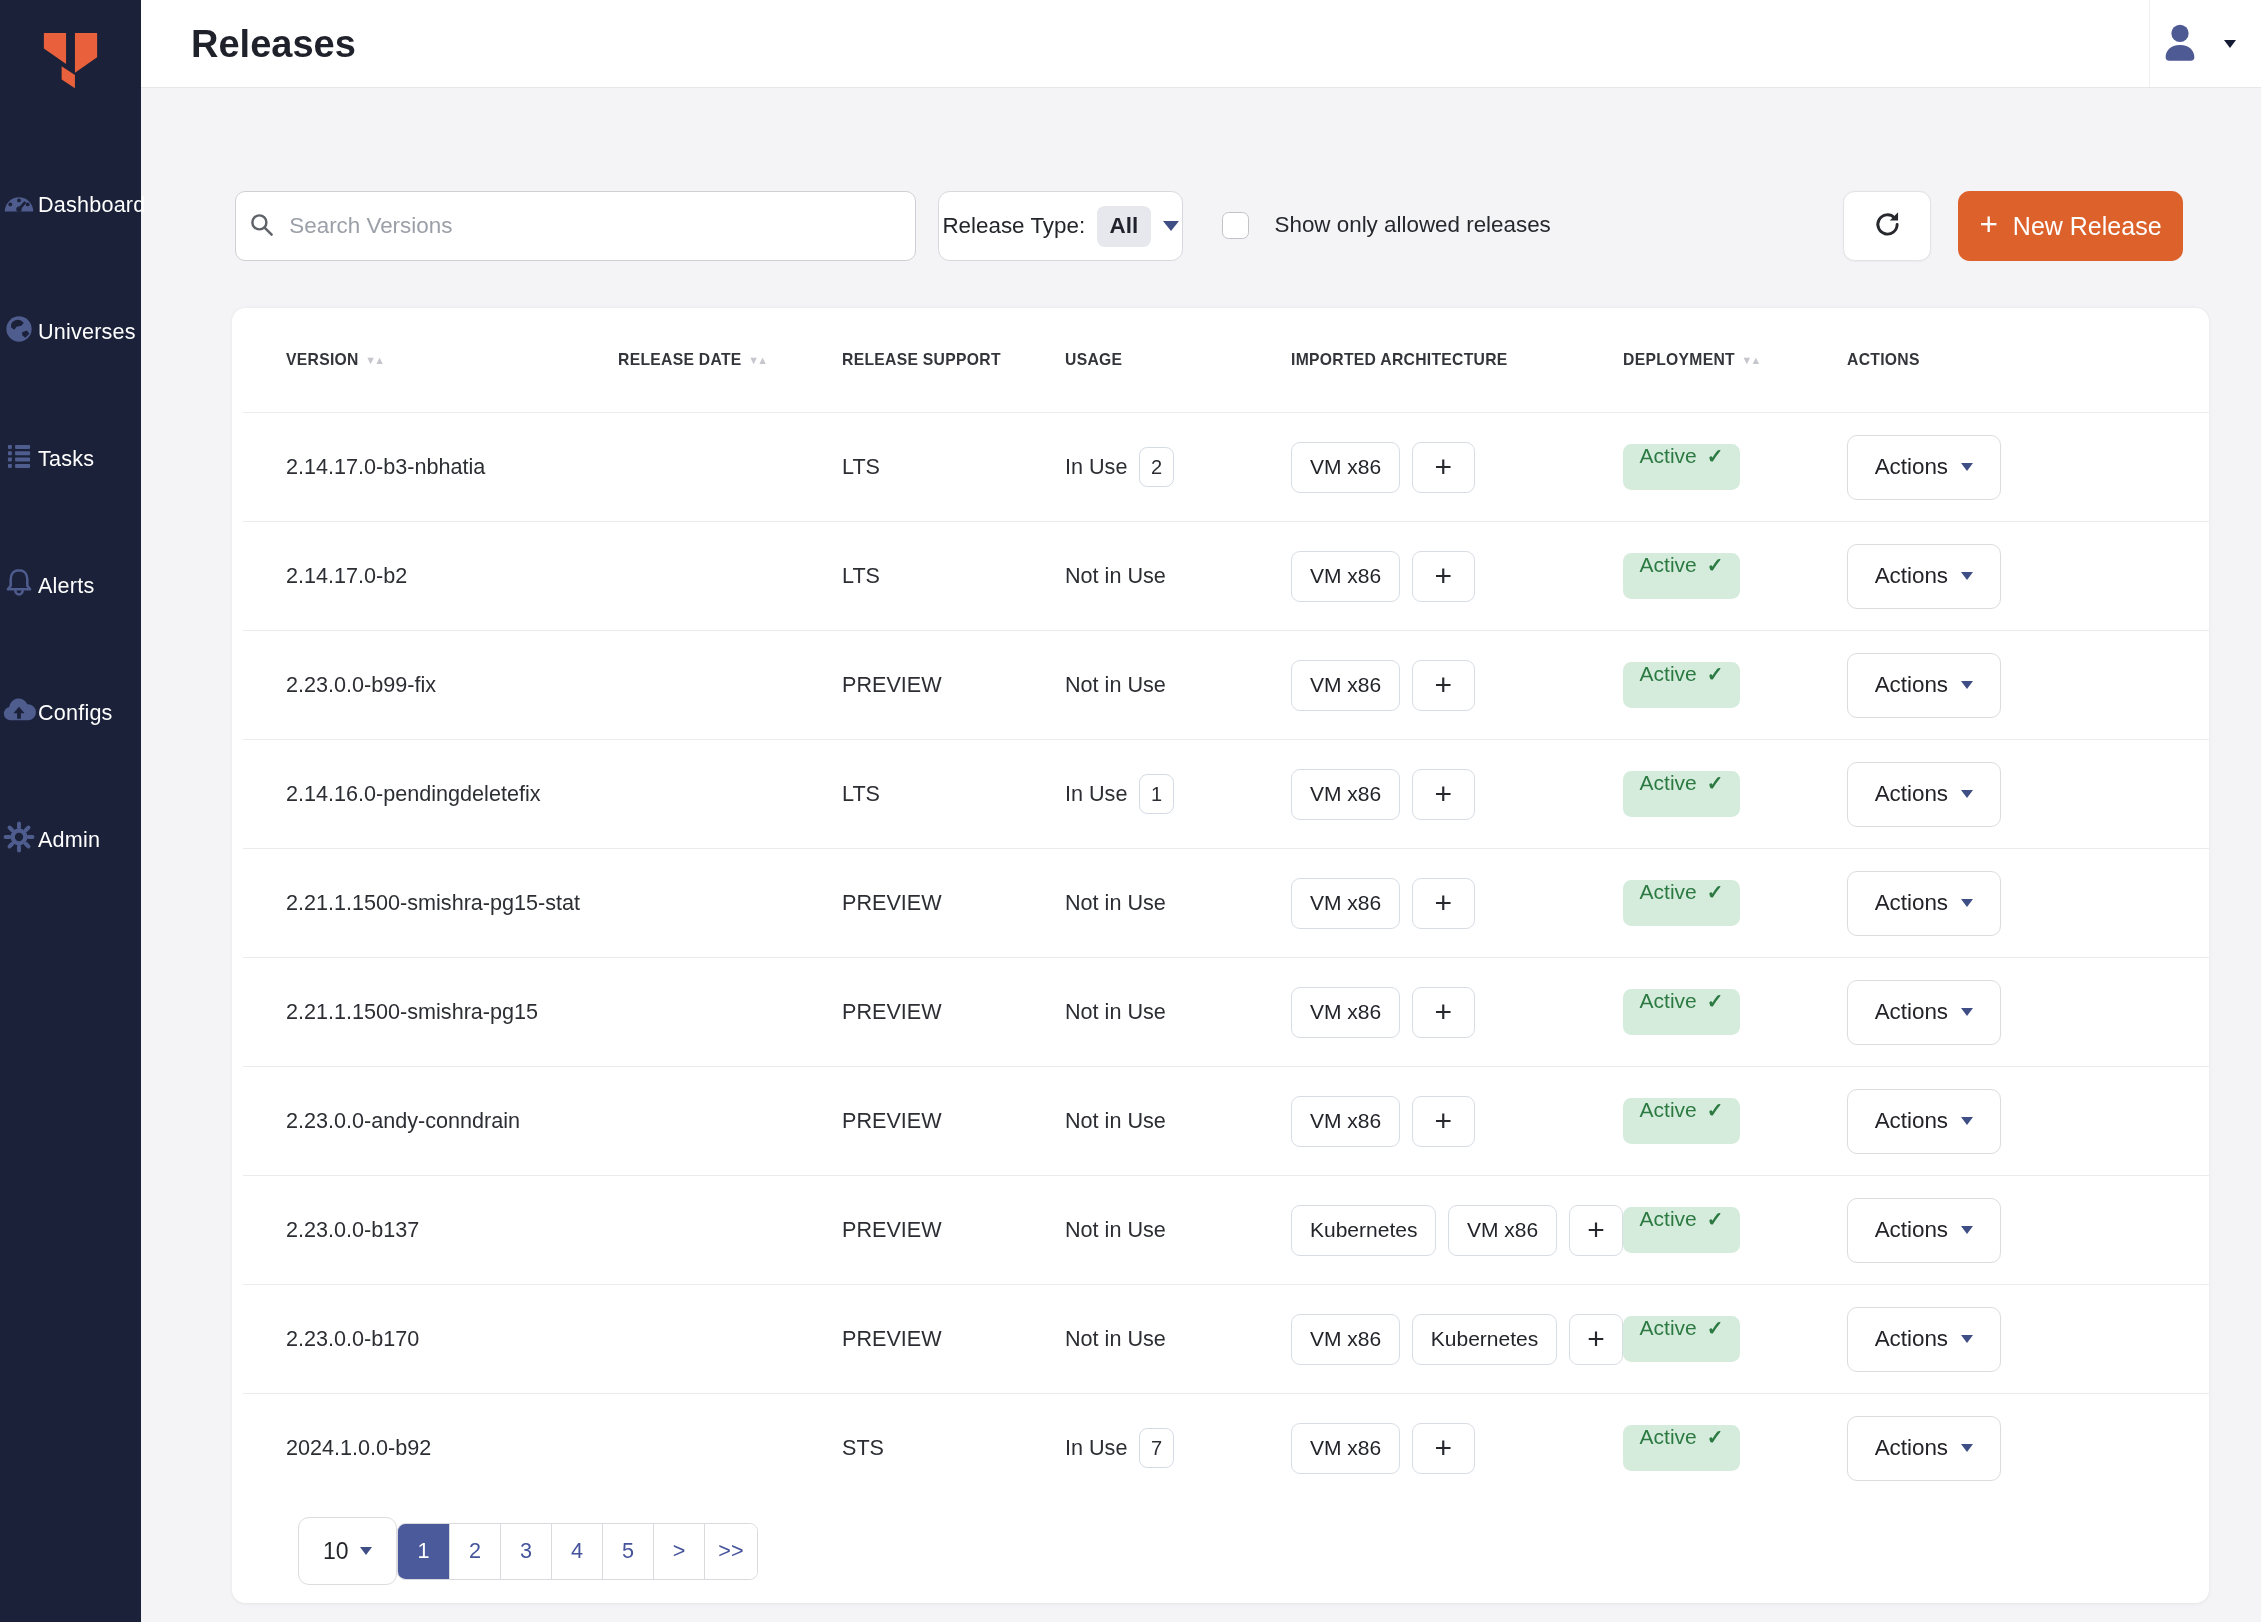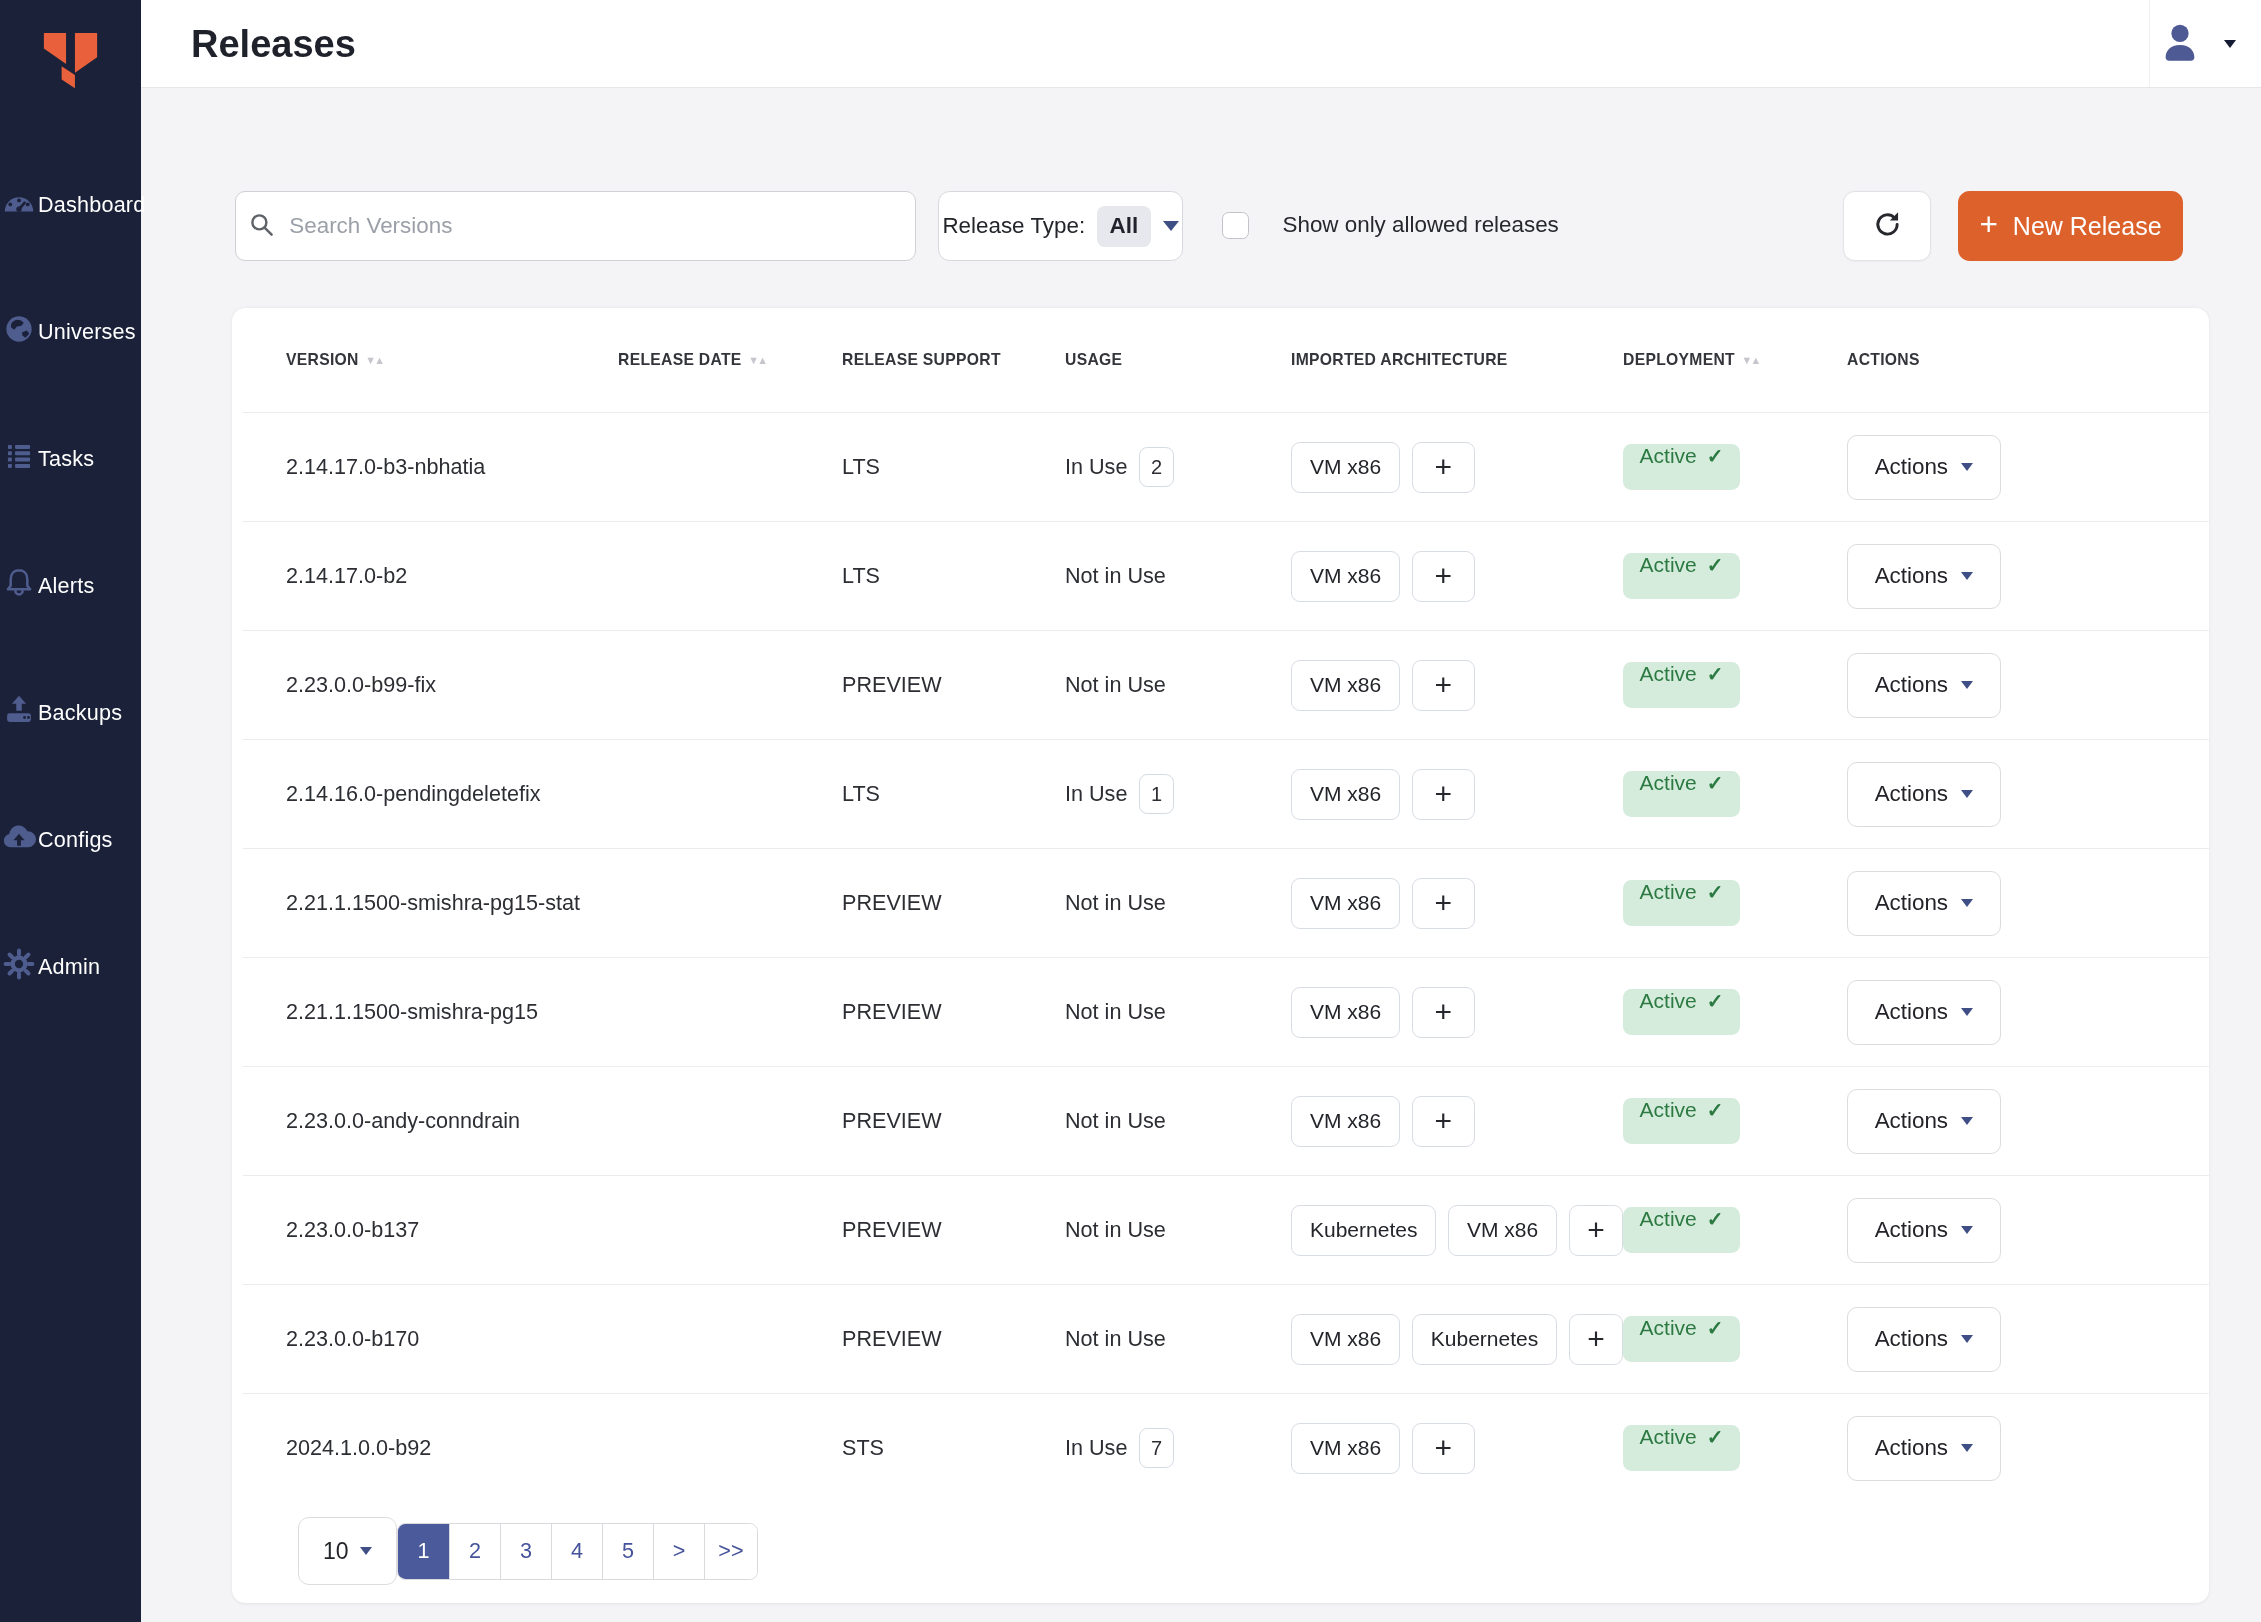--- a/index.html
+++ b/index.html
@@ -43,21 +43,21 @@
     font-family:"Liberation Sans", sans-serif; font-size:22.4px; color:#2C2E33;
   }
   .search-box input::placeholder { color:#9BA0A8; }
   .release-type {
     position:absolute; left:938px; top:191px; width:245px; height:70px;
     background:#FFF; border:1.7px solid #D7D8DD; border-radius:11.6px;
     display:flex; align-items:center; justify-content:center; gap:12px;
     font-size:22.4px; color:#23252B; cursor:pointer;
   }
   .rt-pill { background:#E7E7EE; border-radius:7.5px; padding:7.5px 12.4px; font-weight:600; color:#1F222B; }
-  .allowed-wrap { position:absolute; left:1222px; top:212px; display:flex; align-items:flex-start; gap:34px; }
+  .allowed-wrap { position:absolute; left:1222px; top:212px; display:flex; align-items:flex-start; gap:26px; }
   .checkbox { width:26.5px; height:26.5px; background:#FFF; border:1.7px solid #C2C3C9; border-radius:6.6px; cursor:pointer; }
   .allowed-label { font-size:22.4px; color:#26282E; }
   .refresh-btn {
     position:absolute; left:1843px; top:191px; width:88px; height:70px;
     background:#FFF; border:1.7px solid #E2E2E6; border-radius:11.6px;
     display:flex; align-items:center; justify-content:center; cursor:pointer;
     box-shadow:0 0.8px 1.7px rgba(0,0,0,.04);
   }
   .new-release-btn {
     position:absolute; left:1958px; top:191px; width:225px; height:70px;
@@ -180,31 +180,20 @@
       <span class="nlabel">Tasks</span>
     </div>
     <div class="nav-item">
       <span class="nicon">
         <svg width="38" height="38" viewBox="0 0 48 48">
           <path d="M24 8c-6.6 0-10.5 5-10.5 11.5v8L10 32h28l-3.5-4.5v-8C34.5 13 30.6 8 24 8z" fill="none" stroke="#4F5C8E" stroke-width="3.2" stroke-linejoin="round"></path>
           <path d="M19.5 34a4.5 4.5 0 0 0 9 0" fill="none" stroke="#4F5C8E" stroke-width="3.2" stroke-linecap="round"></path>
         </svg>
       </span>
       <span class="nlabel">Alerts</span>
-    </div>
-    <div class="nav-item">
-      <span class="nicon">
-        <svg width="38" height="38" viewBox="0 0 48 48">
-          <path d="M24 6l9 10h-5.5v9h-7v-9H15z" fill="#4F5C8E"></path>
-          <rect x="9" y="28" width="30" height="11" rx="3" fill="#4F5C8E"></rect>
-          <circle cx="31" cy="33.5" r="1.8" fill="#1A2138"></circle>
-          <circle cx="36" cy="33.5" r="1.8" fill="#1A2138"></circle>
-        </svg>
-      </span>
-      <span class="nlabel">Backups</span>
     </div>
     <div class="nav-item">
       <span class="nicon">
         <svg width="38" height="38" viewBox="0 0 48 48">
           <path d="M13 37a8.5 8.5 0 0 1-1.4-16.8 12 12 0 0 1 23-3.4A8 8 0 0 1 36 37z" fill="#4F5C8E"></path>
           <path d="M24 20l7 8h-4.6v7h-4.8v-7H17z" fill="#1A2138"></path>
         </svg>
       </span>
       <span class="nlabel">Configs</span>
     </div>

